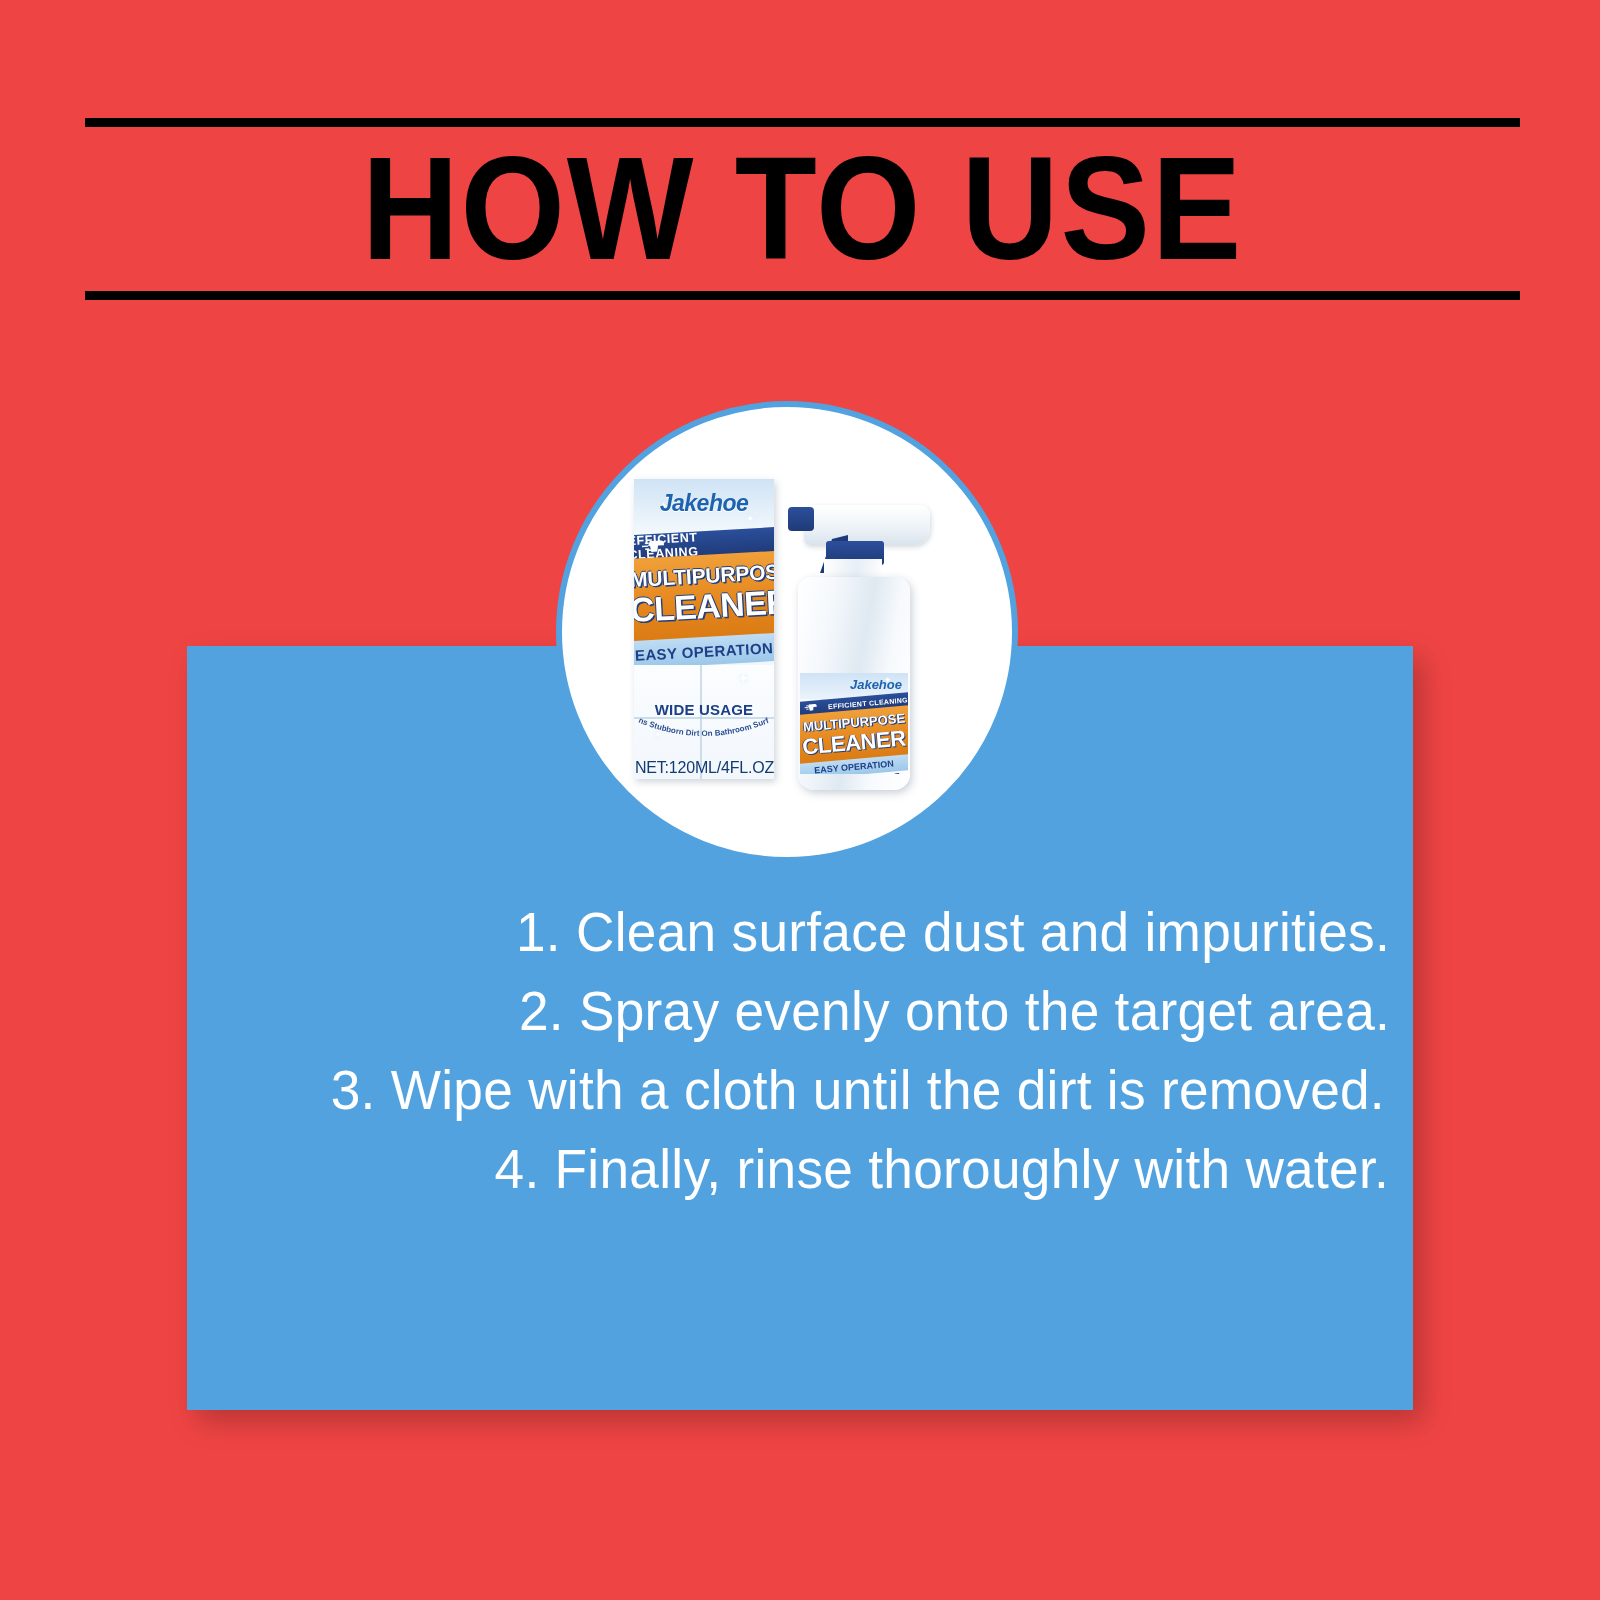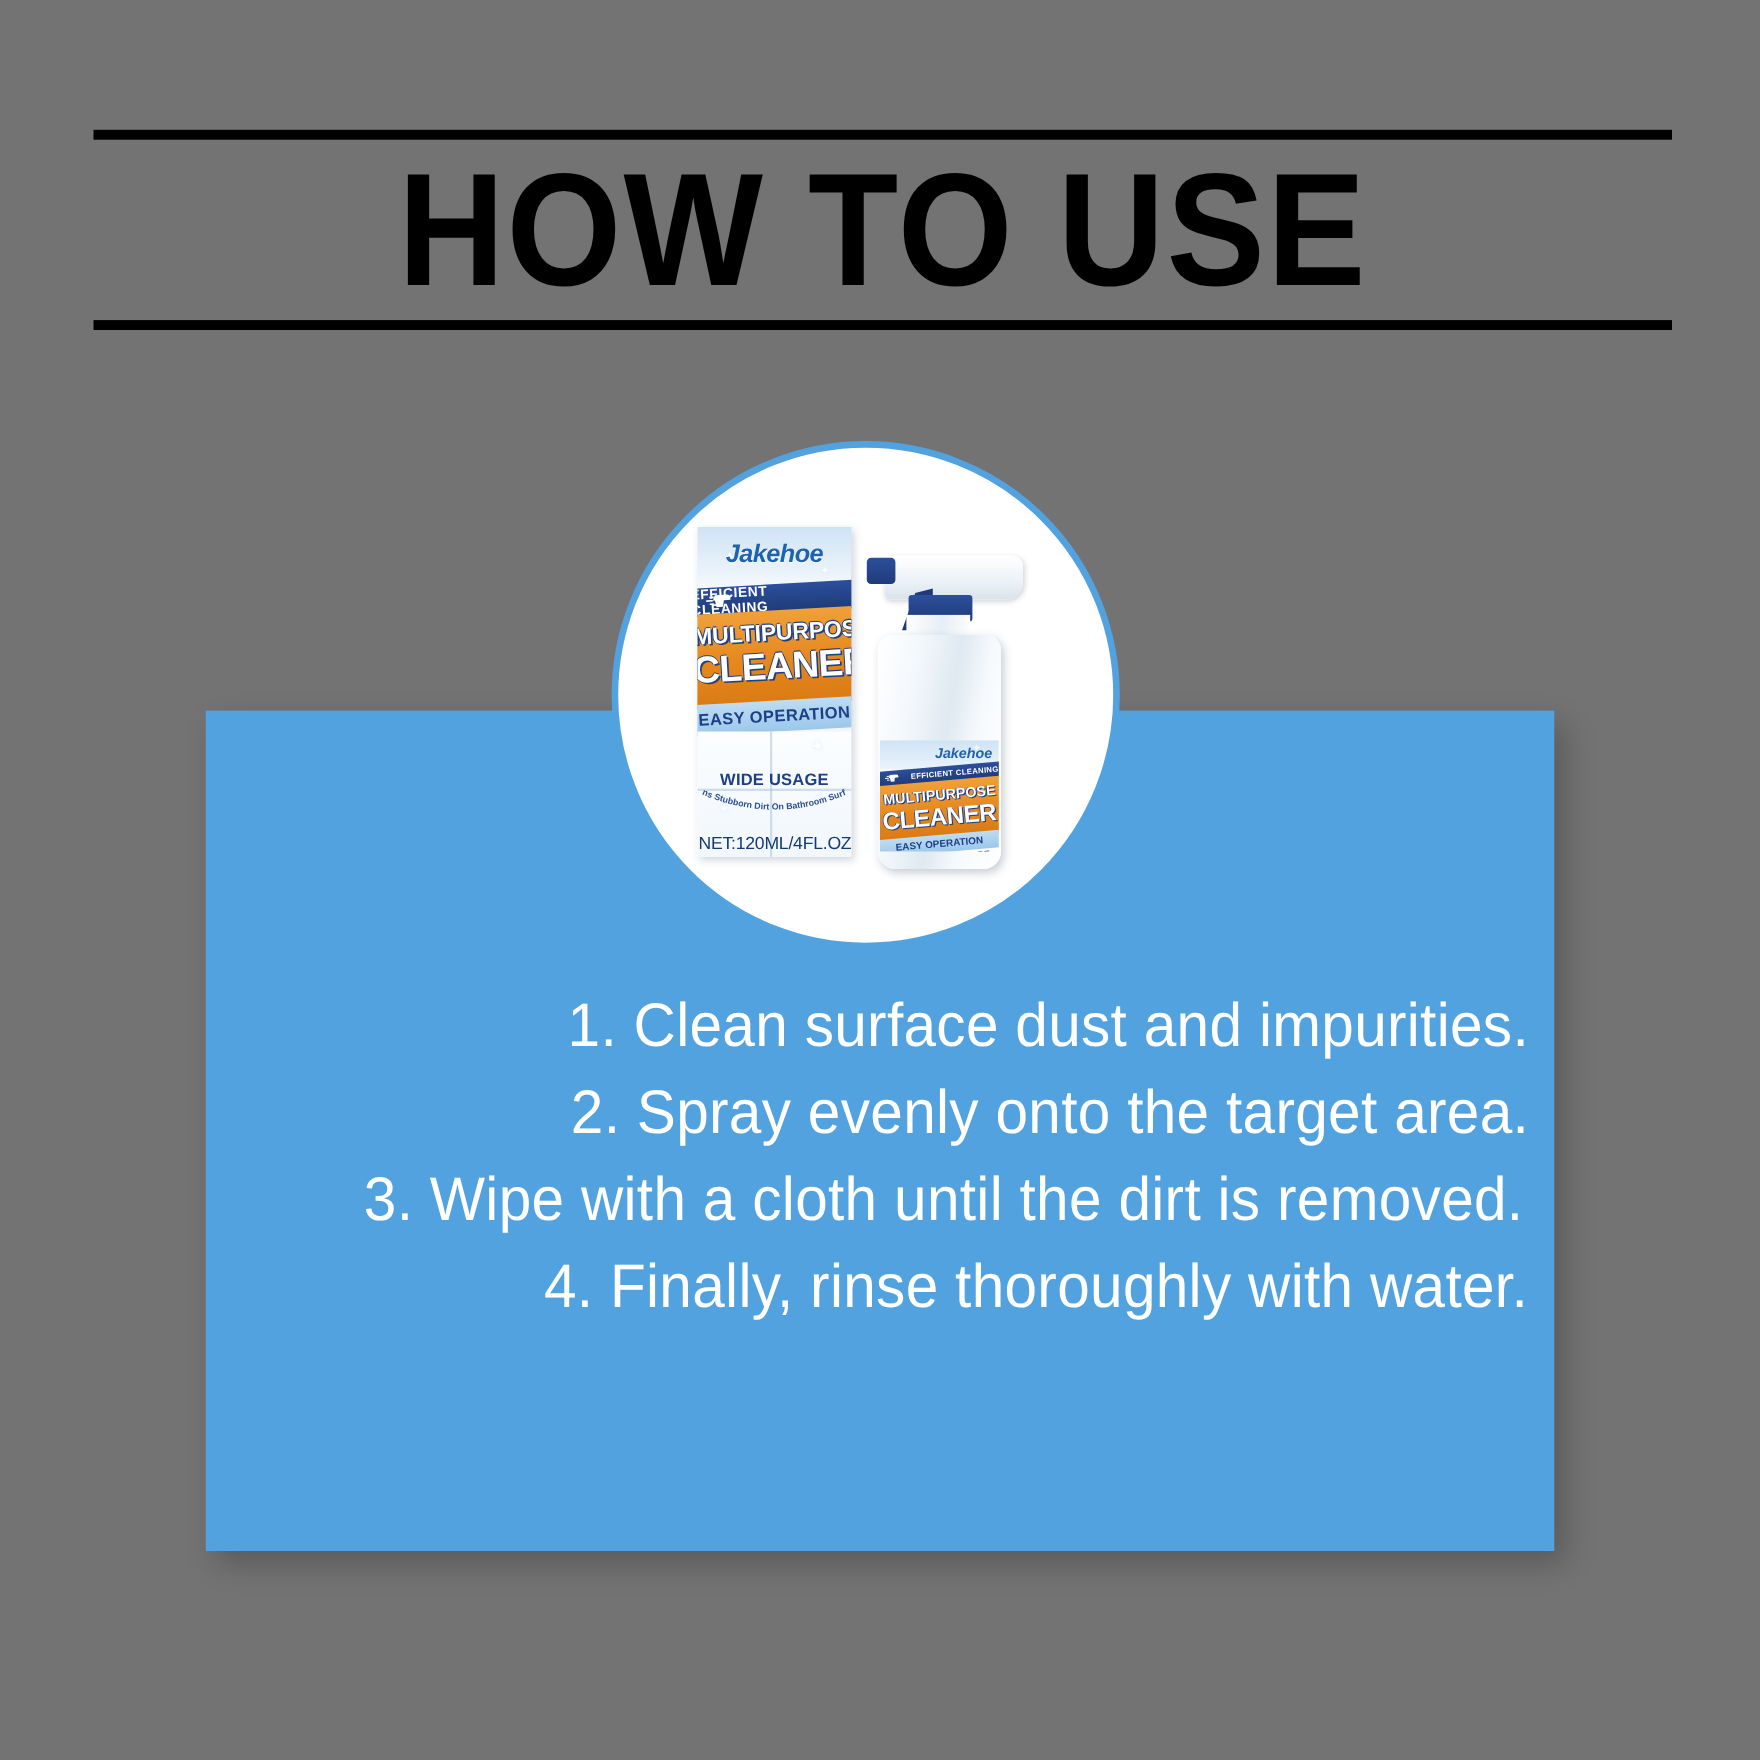--- a/index.html
+++ b/index.html
@@ -7,21 +7,21 @@
     padding: 0;
     background: #ffffff;
   }
   body {
     font-family: "Liberation Sans", sans-serif;
   }
   #stage {
     position: relative;
     width: 1600px;
     height: 1600px;
-    background: #737373;
+    background: #ef4444;
     overflow: hidden;
   }
 
   
   #title-block {
     position: absolute;
     left: 85px;
     top: 118px;
     width: 1435px;
     height: 182px;

